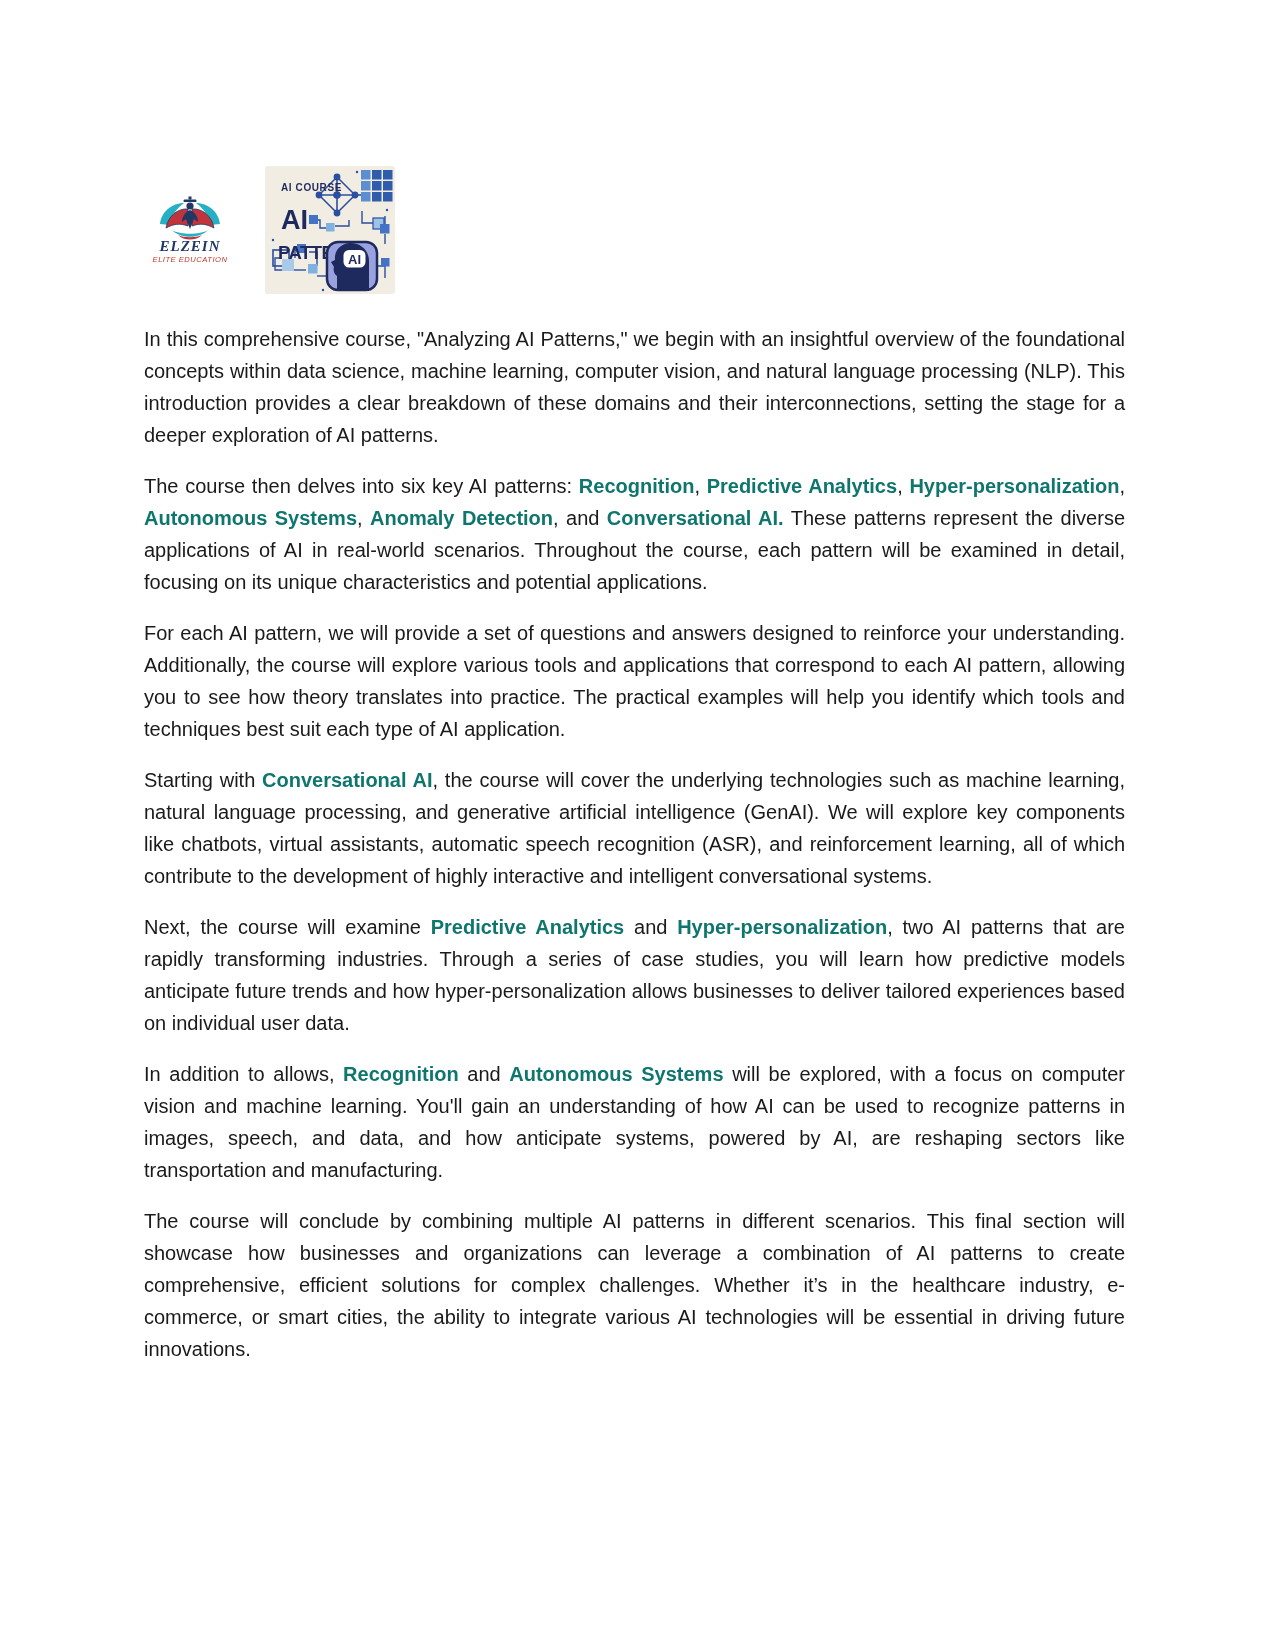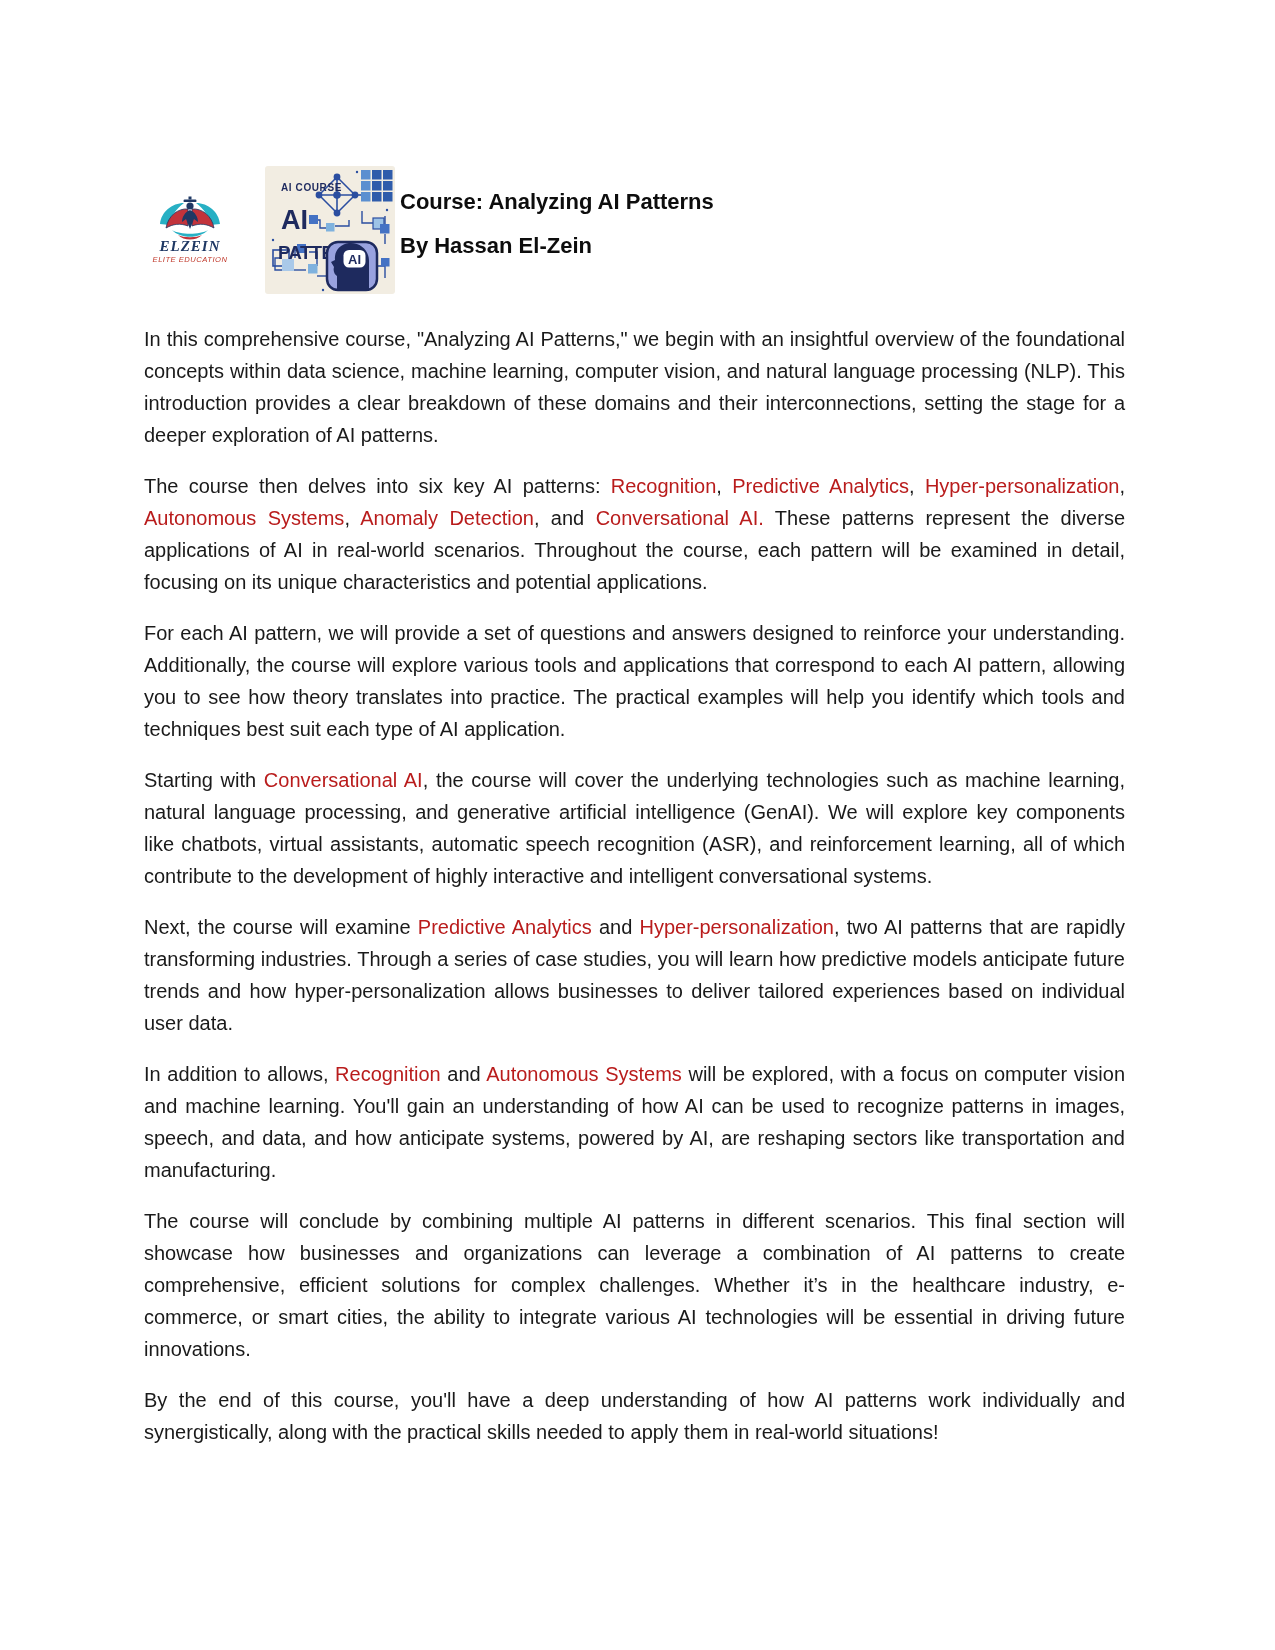--- a/index.html
+++ b/index.html
@@ -54,21 +54,21 @@
     top: 323px;
     width: 981px;
   }
   .content p {
     font-size: 20px;
     line-height: 32px;
     text-align: justify;
     color: #1a1a1a;
     margin: 0 0 19px 0;
   }
-  .content p b { font-weight: normal; color: #b91c1c; }
+  .content p b { font-weight: bold; color: #0f766e; }
 </style>
 </head>
 <body>
 
 <div class="page">
 
   <div class="brand-logo">
     <svg width="84" height="74" viewBox="0 0 84 74">
 
       <path d="M 12,34 C 13,22 24,13 36,13 C 28,19 23,26 22,35 Z" fill="#27b0c4"></path>
@@ -167,29 +167,24 @@
 
       <rect x="62" y="76" width="50" height="48" rx="11" fill="#99a2df" stroke="#1e2a5e" stroke-width="2.5"></rect>
       <g clip-path="url(#headbox-clip)">
         <path d="M 72,124 L 72,110 C 69,108 68,104 69,101 L 66,96 L 70,94 C 69,85 75,78 84,77 C 95,76 104,84 104,95 L 104,124 Z" fill="#1e2a5e"></path>
       </g>
       <rect x="78.5" y="84" width="22" height="17.5" rx="5.5" fill="#ffffff"></rect>
       <text x="89.5" y="98" text-anchor="middle" font-family="'Liberation Sans', sans-serif" font-size="13" font-weight="bold" fill="#1e2a5e">AI</text>
     </svg>
   </div>
 
-  <div class="title-block">
-    <div class="doc-title">Course: Analyzing AI Patterns</div>
-    <div class="doc-byline">By Hassan El-Zein</div>
-  </div>
 
   <div class="content">
     <p><span>In this comprehensive course, "Analyzing AI Patterns," we begin with an insightful overview of the foundational concepts within data science, machine learning, computer vision, and natural language processing (NLP). This introduction provides a clear breakdown of these domains and their interconnections, setting the stage for a deeper exploration of AI patterns.</span></p>
     <p><span>The course then delves into six key AI patterns: </span><b>Recognition</b><span>, </span><b>Predictive Analytics</b><span>, </span><b>Hyper-personalization</b><span>, </span><b>Autonomous Systems</b><span>, </span><b>Anomaly Detection</b><span>, and </span><b>Conversational AI.</b><span> These patterns represent the diverse applications of AI in real-world scenarios. Throughout the course, each pattern will be examined in detail, focusing on its unique characteristics and potential applications.</span></p>
     <p><span>For each AI pattern, we will provide a set of questions and answers designed to reinforce your understanding. Additionally, the course will explore various tools and applications that correspond to each AI pattern, allowing you to see how theory translates into practice. The practical examples will help you identify which tools and techniques best suit each type of AI application.</span></p>
     <p><span>Starting with </span><b>Conversational AI</b><span>, the course will cover the underlying technologies such as machine learning, natural language processing, and generative artificial intelligence (GenAI). We will explore key components like chatbots, virtual assistants, automatic speech recognition (ASR), and reinforcement learning, all of which contribute to the development of highly interactive and intelligent conversational systems.</span></p>
     <p><span>Next, the course will examine </span><b>Predictive Analytics</b><span> and </span><b>Hyper-personalization</b><span>, two AI patterns that are rapidly transforming industries. Through a series of case studies, you will learn how predictive models anticipate future trends and how hyper-personalization allows businesses to deliver tailored experiences based on individual user data.</span></p>
     <p><span>In addition to allows, </span><b>Recognition</b><span> and </span><b>Autonomous Systems</b><span> will be explored, with a focus on computer vision and machine learning. You'll gain an understanding of how AI can be used to recognize patterns in images, speech, and data, and how anticipate systems, powered by AI, are reshaping sectors like transportation and manufacturing.</span></p>
     <p><span>The course will conclude by combining multiple AI patterns in different scenarios. This final section will showcase how businesses and organizations can leverage a combination of AI patterns to create comprehensive, efficient solutions for complex challenges. Whether it’s in the healthcare industry, e-commerce, or smart cities, the ability to integrate various AI technologies will be essential in driving future innovations.</span></p>
-    <p><span>By the end of this course, you'll have a deep understanding of how AI patterns work individually and synergistically, along with the practical skills needed to apply them in real-world situations!</span></p>
   </div>
 
 </div>
 
 </body></html>

